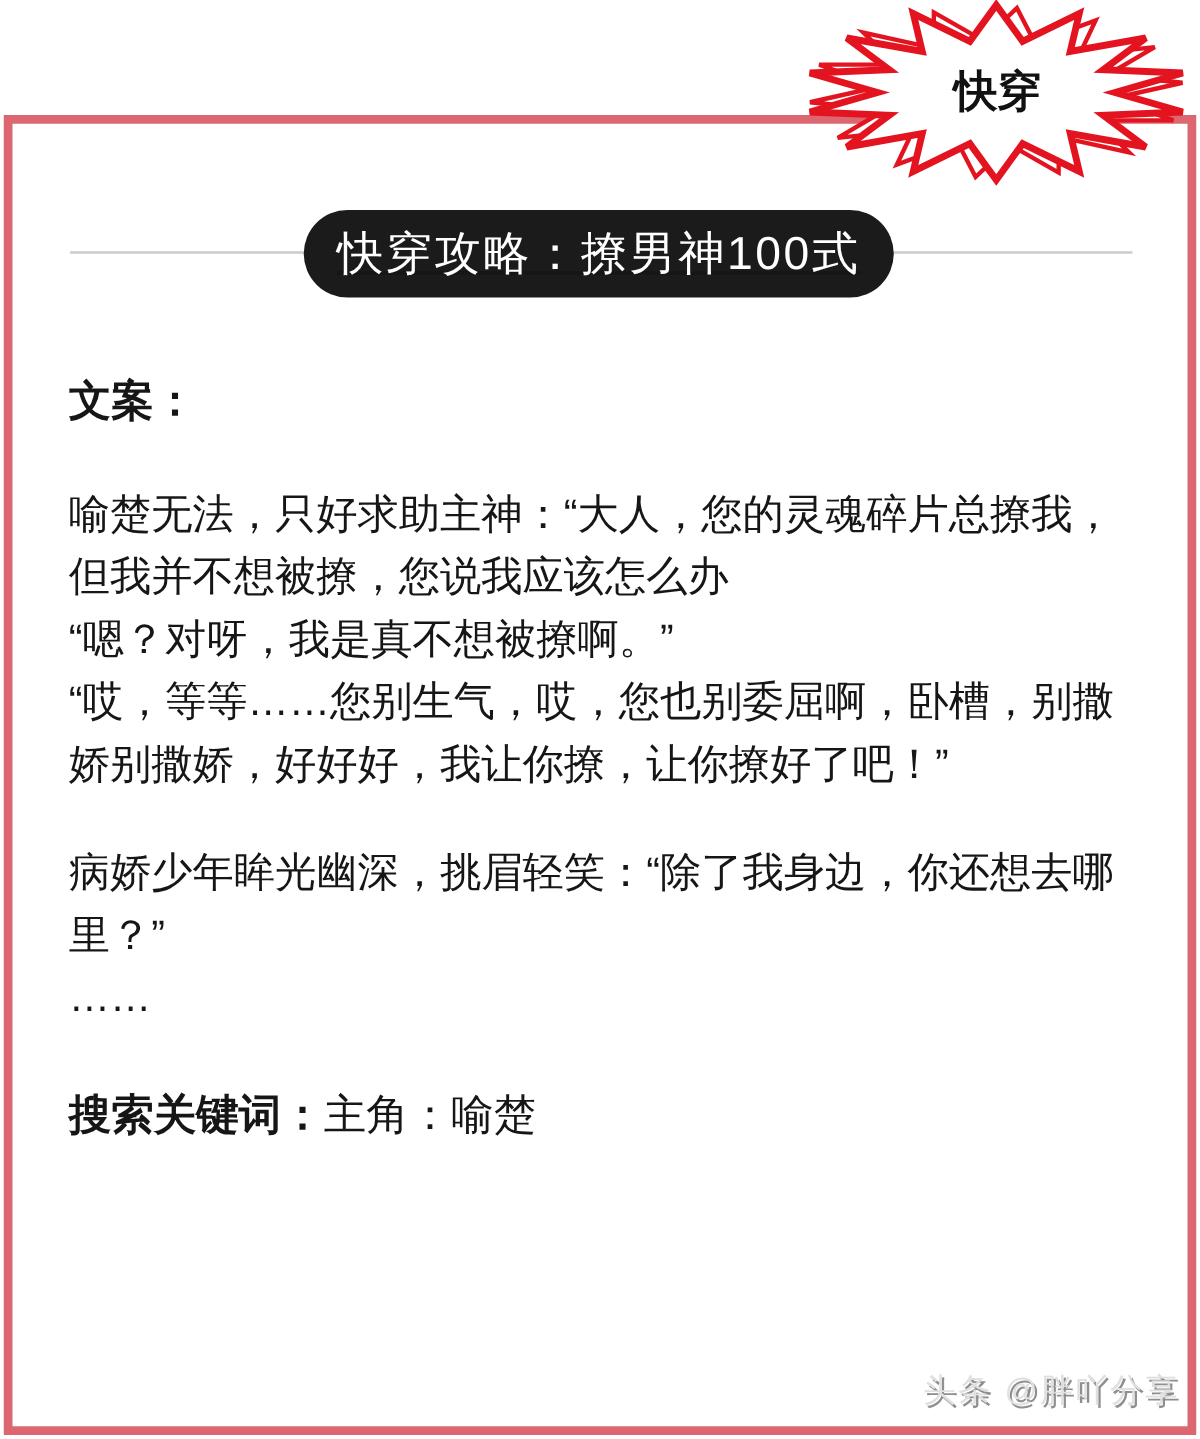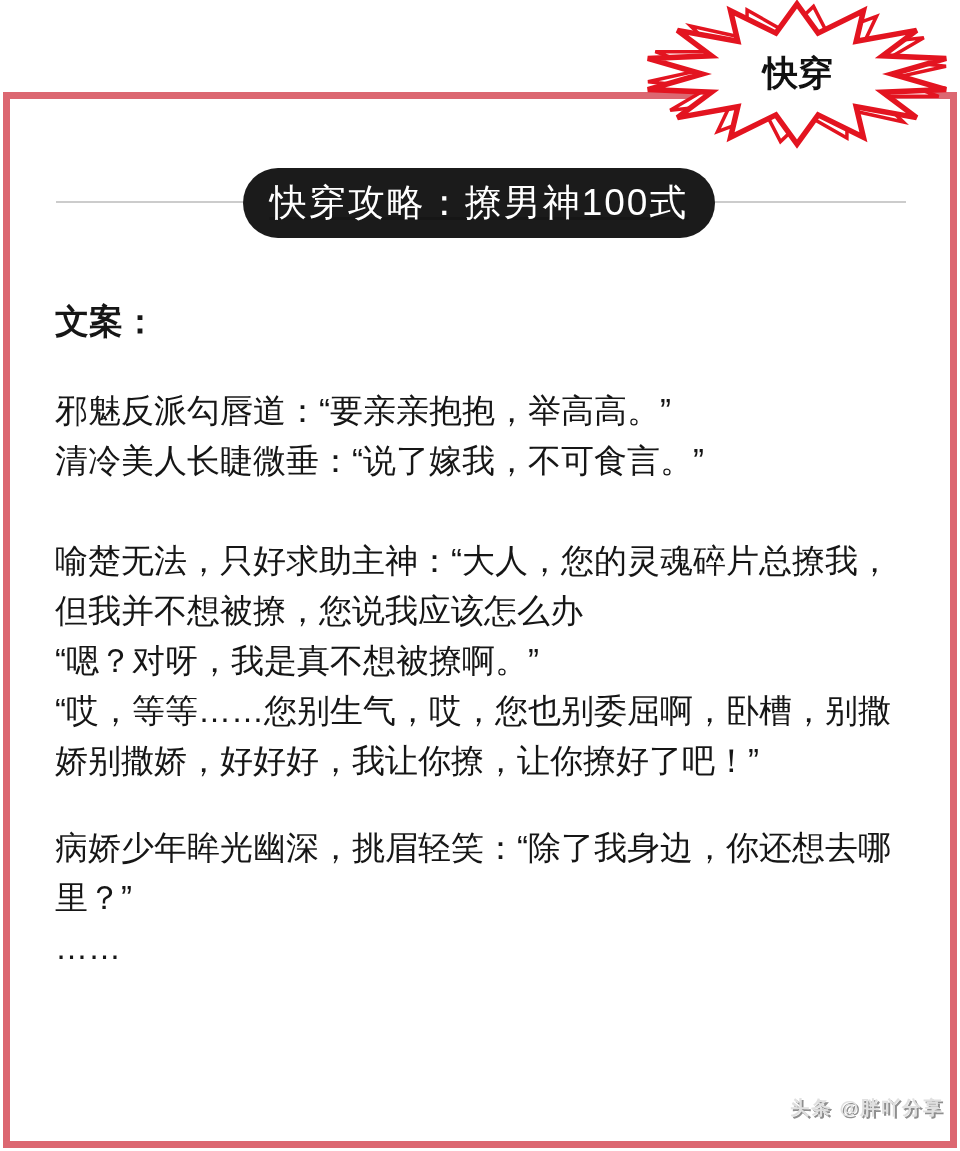--- a/index.html
+++ b/index.html
@@ -44,21 +44,21 @@
   .p1{margin-bottom:50px;}
   .p2{margin-bottom:43px;}
   .p3{margin-bottom:37px;}
   .tag-row{font-size:34px;line-height:52px;}
   .tag-label{font-weight:700;}
   .tag-value.spaced{margin-left:16px;}
 
   
   .watermark{
     position:absolute;top:1095px;right:16px;
-    font-size:19px;font-weight:700;letter-spacing:2px;
+    font-size:26px;font-weight:400;letter-spacing:2px;
     color:var(--watermark,#e9e9e9);
     text-shadow:2px 2px 0 #8f8f8f,-1px -1px 0 #ffffff;
     margin-left:28px;
   }
 </style>
 </head>
 <body>
 
 <div class="canvas">
 
@@ -74,30 +74,31 @@
     <svg viewBox="0 0 320 152" aria-hidden="true">
       <polygon id="star-sketch" class="star-sketch" points="175.5,6.4 189.9,34.3 238.5,16.3 225.3,44.2 285.8,37.7 247.7,60.0 308.0,66.2 252.4,78.6 300.7,96.3 238.7,96.3 265.3,122.0 209.2,109.5 208.9,138.1 169.7,115.7 142.5,141.6 128.1,113.7 79.5,131.7 92.7,103.8 32.2,110.3 70.3,88.0 10.0,81.8 65.6,69.4 17.3,51.7 79.3,51.7 52.7,26.0 108.8,38.5 109.1,9.9 148.3,32.3"></polygon>
       <polygon id="star-main" class="star-main" points="159.0,4.0 180.1,33.1 225.4,10.9 218.2,41.2 278.6,30.4 244.6,55.8 308.2,58.4 254.0,74.0 308.2,89.6 244.6,92.2 278.6,117.6 218.2,106.8 225.4,137.1 180.1,114.9 159.0,144.0 137.9,114.9 92.6,137.1 99.8,106.8 39.4,117.6 73.4,92.2 9.8,89.6 64.0,74.0 9.8,58.4 73.4,55.8 39.4,30.4 99.8,41.2 92.6,10.9 137.9,33.1"></polygon>
     </svg>
     <span class="star-label">快穿</span>
   </div>
 
   <div class="body-text">
     <div class="section-label">文案：</div>
 
-    <p class="para p1">邪魅反派勾唇道：“要亲亲抱抱，举高高。”
-清冷美人长睫微垂：“说了嫁我，不可食言。”</p>
     <p class="para p3">喻楚无法，只好求助主神：“大人，您的灵魂碎片总撩我，
 但我并不想被撩，您说我应该怎么办
 “嗯？对呀，我是真不想被撩啊。”
 “哎，等等……您别生气，哎，您也别委屈啊，卧槽，别撒
 娇别撒娇，好好好，我让你撩，让你撩好了吧！”</p>
     <p class="para p2">病娇少年眸光幽深，挑眉轻笑：“除了我身边，你还想去哪
 里？”
 ……</p>
 
+    <div class="tag-row">
+      <span class="tag-label">搜索关键词：</span><span class="tag-value">主角：喻楚</span>
+    </div>
   </div>
 
   <div class="watermark">
     <span>头条 @胖吖分享</span>
   </div>
 
 </div>
 
 </body></html>

